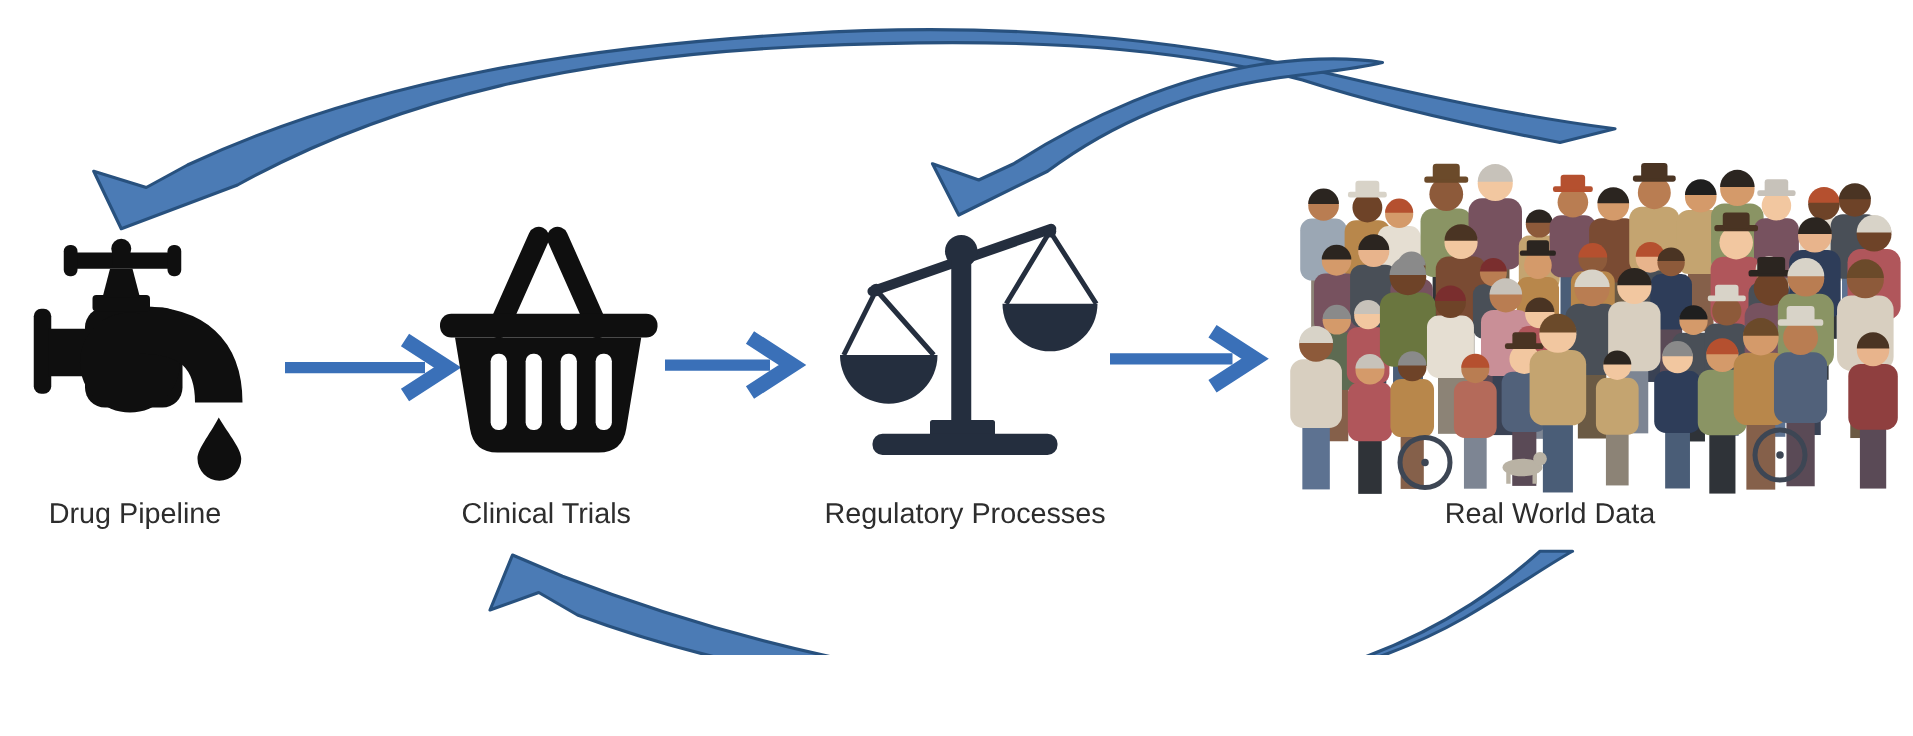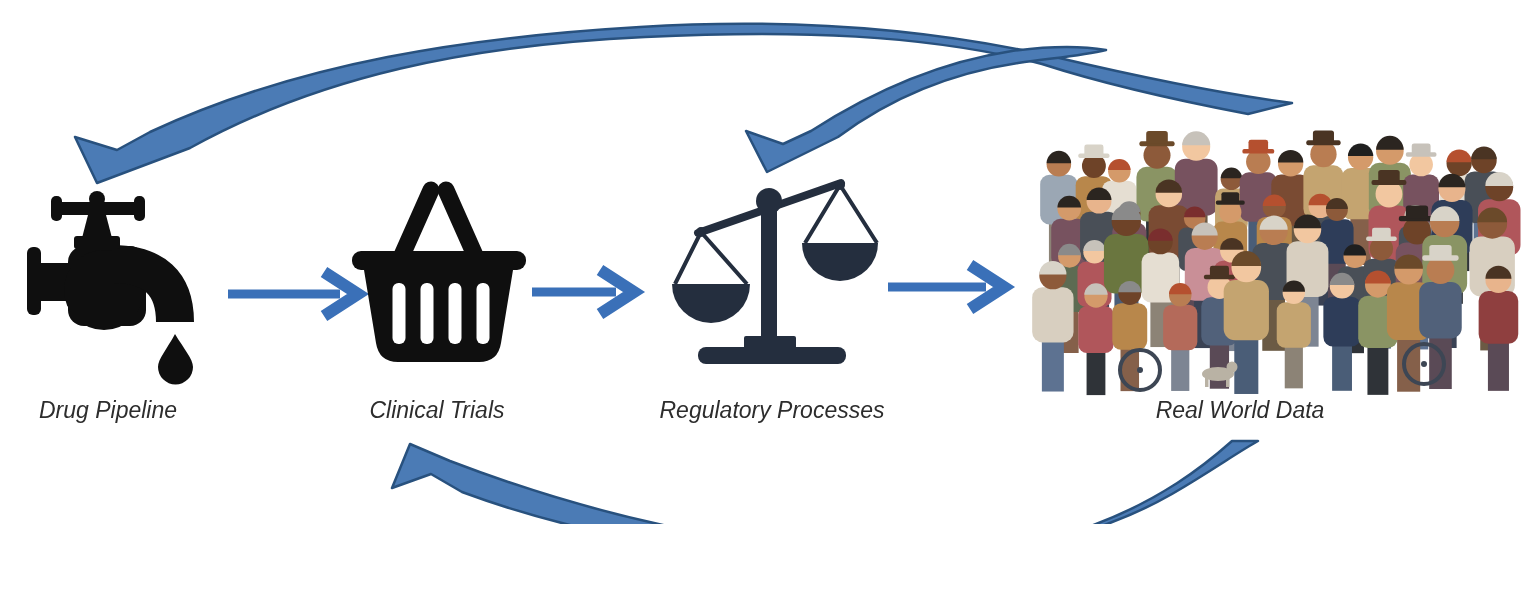--- a/index.html
+++ b/index.html
@@ -1,17 +1,17 @@
 <!DOCTYPE html>
 <html style="--flow-color: #3a70b8; --feedback-fill: #4b7bb5; --feedback-stroke: #28517e; --icon-black: #0f0f0f; --scale-color: #242e3e; --label-color: #2d2d2d;"><head>
 <meta charset="utf-8">
 <style>
   html,body{margin:0;padding:0;background:#ffffff;}
   .canvas{position:relative;width:1530px;height:524px;background:#ffffff;overflow:hidden;
-          font-family:"Liberation Sans",sans-serif;font-style:italic;}
+          font-family:"Liberation Sans",sans-serif;}
   svg{display:block;}
   .feedback{fill:var(--feedback-fill);stroke:var(--feedback-stroke);stroke-width:2.5;stroke-linejoin:round;}
   .flow-shaft{stroke:var(--flow-color);stroke-width:9;fill:none;}
   .flow-head{stroke:var(--flow-color);stroke-width:12;fill:none;stroke-linejoin:miter;}
   .ic{fill:var(--icon-black);}
   .ic-stroke{stroke:var(--icon-black);fill:none;}
   .slot{fill:#ffffff;}
   .sc{fill:var(--scale-color);}
   .sc-stroke{stroke:var(--scale-color);fill:none;}
   .node-label{fill:var(--label-color);font-family:"Liberation Sans",sans-serif;

